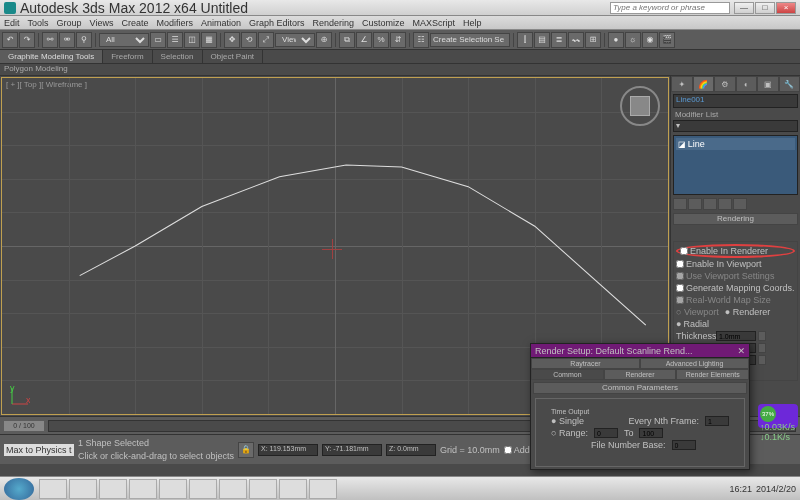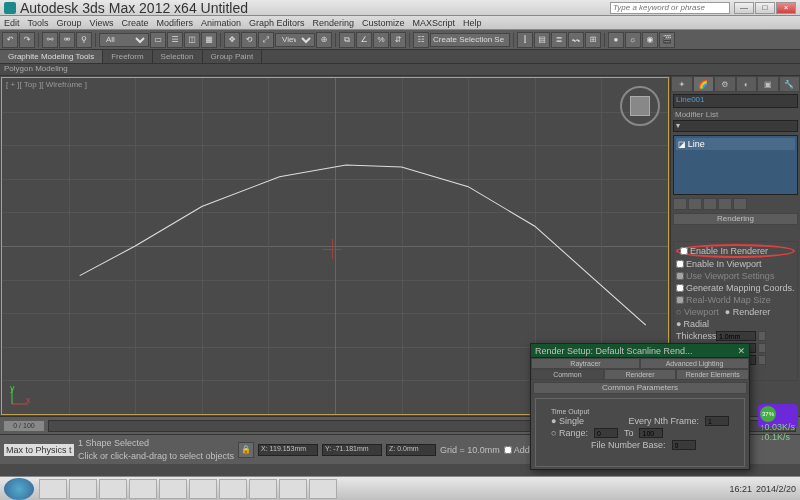--- a/index.html
+++ b/index.html
@@ -51,21 +51,21 @@
 .rollout { background: #4a4a4a; border: 1px solid #444; margin: 16px 2px; padding: 2px; font-size: 8px; }
 .chk { display: flex; align-items: center; gap: 2px; padding: 1px 0; }
 .chk input { width: 8px; height: 8px; }
 .circled { border: 2px solid #e04040; border-radius: 50%; padding: 0 2px; }
 .spinner-row { display: flex; align-items: center; gap: 2px; padding: 1px 0; }
 .spinner-row label { width: 38px; text-align: right; }
 .spinner { width: 40px; height: 10px; background: #3a3a3a; border: 1px solid #222; font-size: 7px; padding: 0 2px; }
 .spin-btns { width: 8px; height: 10px; background: #5c5c5c; border: 1px solid #444; }
 .radio-row { display: flex; gap: 6px; padding: 1px 0; }
 .render-dialog { position: absolute; right: 50px; bottom: 30px; width: 220px; background: #4a4a4a; border: 1px solid #222; box-shadow: 2px 2px 8px rgba(0,0,0,0.5); }
-.dlg-title { background: #14532d; height: 14px; display: flex; align-items: center; padding: 0 4px; font-size: 8px; border-bottom: 1px solid #222; }
+.dlg-title { background: #701a75; height: 14px; display: flex; align-items: center; padding: 0 4px; font-size: 8px; border-bottom: 1px solid #222; }
 .dlg-title .x { margin-left: auto; }
 .dlg-tabs { display: flex; flex-wrap: wrap; }
 .dlg-tab { flex: 1; min-width: 60px; background: #5c5c5c; border: 1px solid #444; font-size: 7px; text-align: center; padding: 1px; }
 .dlg-body { padding: 2px 4px; }
 .timeline { height: 18px; background: #5c5c5c; border-top: 1px solid #333; position: relative; display: flex; align-items: center; }
 .time-slider { width: 40px; height: 10px; background: #888; margin-left: 4px; font-size: 7px; text-align: center; line-height: 10px; color: #333; }
 .time-ruler { flex: 1; height: 12px; background: #4a4a4a; border: 1px solid #333; margin: 0 4px; position: relative; }
 .status { height: 30px; background: #5c5c5c; border-top: 1px solid #333; display: flex; align-items: center; padding: 0 4px; gap: 4px; font-size: 8px; }
 .status-field { background: #3a3a3a; border: 1px solid #222; height: 12px; padding: 0 2px; font-size: 7px; }
 .taskbar { position: absolute; bottom: 0; left: 0; right: 0; height: 24px; background: linear-gradient(#e8e8e8, #c0c0c0); display: flex; align-items: center; border-top: 1px solid #888; }
@@ -141,21 +141,21 @@
   <div class="tbtn">●</div>
   <div class="tbtn">☼</div>
   <div class="tbtn">◉</div>
   <div class="tbtn">🎬</div>
 </div>
 
 <div class="ribbon">
   <div class="ribbon-tab active">Graphite Modeling Tools</div>
   <div class="ribbon-tab">Freeform</div>
   <div class="ribbon-tab">Selection</div>
-  <div class="ribbon-tab">Group Paint</div>
+  <div class="ribbon-tab">Object Paint</div>
 </div>
 <div class="poly-label">Polygon Modeling</div>
 
 <div class="main">
   <div class="viewport active">
     <div class="vp-label">[ + ][ Top ][ Wireframe ]</div>
 
     <div class="grid-line h" style="top:10%"></div>
       <div class="grid-line h" style="top:20%"></div>
     <div class="grid-line h" style="top:30%"></div>

